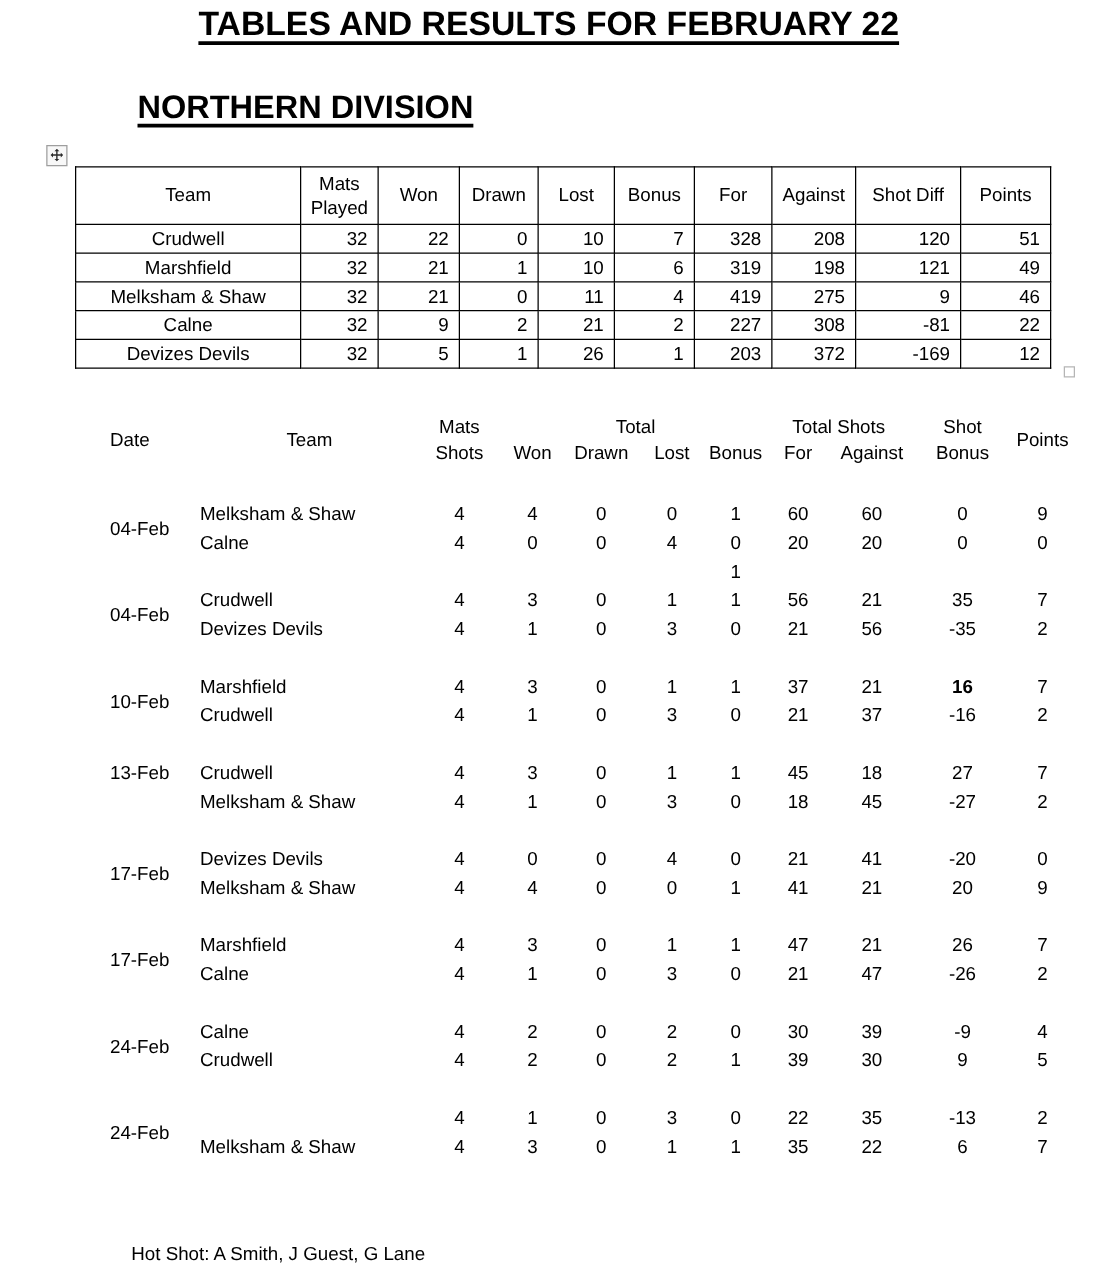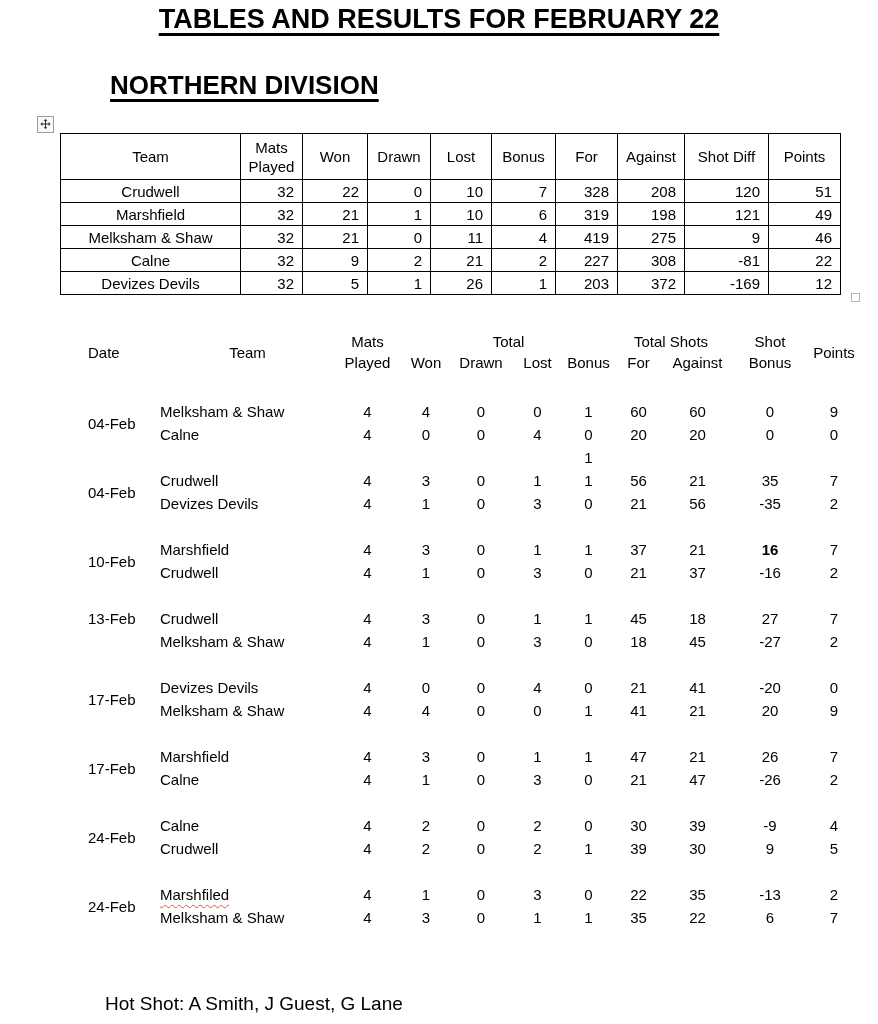--- a/index.html
+++ b/index.html
@@ -62,21 +62,21 @@
   .cell.team{text-align:left;}
   .cell.date{padding-left:28px;align-self:center;line-height:23px;}
   .cell.date.date-top{align-self:start;}
   .misspelled{
     display:inline-block;
     text-decoration:underline wavy #e8503a;
     text-decoration-thickness:1px;text-underline-offset:4px;
   }
   .ms-wrap{text-align:left;}
   
-  .hot-shot{margin:64px 0 0 105px;font-size:19px;line-height:22px;}
+  .hot-shot{margin:64px 0 0 105px;font-size:15px;line-height:22px;}
 </style>
 </head>
 <body>
 
 <div class="doc-title">TABLES AND RESULTS FOR FEBRUARY 22</div>
 
 <div>
   <span class="section-title">NORTHERN DIVISION</span>
 </div>
 
@@ -177,21 +177,21 @@
     </tbody>
 </table>
 
 <div class="resize-handle"></div>
 
 <div class="results">
   <div class="r-grid r-header">
     <div class="rh rh-date">Date</div>
     <div class="rh rh-team">Team</div>
     <div class="rh" style="grid-column:3;grid-row:1">Mats</div>
-    <div class="rh" style="grid-column:3;grid-row:2">Played</div>
+    <div class="rh" style="grid-column:3;grid-row:2">Shots</div>
     <div class="rh" style="grid-column:4;grid-row:2">Won</div>
     <div class="rh" style="grid-column:5/7;grid-row:1">Total</div>
     <div class="rh" style="grid-column:5;grid-row:2">Drawn</div>
     <div class="rh" style="grid-column:6;grid-row:2">Lost</div>
     <div class="rh" style="grid-column:7;grid-row:2">Bonus</div>
     <div class="rh" style="grid-column:8/10;grid-row:1">Total Shots</div>
     <div class="rh" style="grid-column:8;grid-row:2">For</div>
     <div class="rh" style="grid-column:9;grid-row:2">Against</div>
     <div class="rh" style="grid-column:10;grid-row:1">Shot</div>
     <div class="rh" style="grid-column:10;grid-row:2">Bonus</div>
@@ -363,21 +363,20 @@
         <div class="cell num" style="grid-area: 2 / 6;">2</div>
         <div class="cell num" style="grid-area: 2 / 7;">1</div>
         <div class="cell num" style="grid-area: 2 / 8;">39</div>
         <div class="cell num" style="grid-area: 2 / 9;">30</div>
         <div class="cell num" style="grid-area: 2 / 10;">9</div>
         <div class="cell num" style="grid-area: 2 / 11;">5</div>
       </div>
       <div class="r-grid spacer"></div>
       <div class="r-grid match">
         <div class="cell date" style="grid-area: 1 / 1 / 3;">24-Feb</div>
-        <div class="cell team ms-wrap" style="grid-area: 1 / 2;"><span class="misspelled">Marshfiled</span></div>
         <div class="cell num" style="grid-area: 1 / 3;">4</div>
         <div class="cell num" style="grid-area: 1 / 4;">1</div>
         <div class="cell num" style="grid-area: 1 / 5;">0</div>
         <div class="cell num" style="grid-area: 1 / 6;">3</div>
         <div class="cell num" style="grid-area: 1 / 7;">0</div>
         <div class="cell num" style="grid-area: 1 / 8;">22</div>
         <div class="cell num" style="grid-area: 1 / 9;">35</div>
         <div class="cell num" style="grid-area: 1 / 10;">-13</div>
         <div class="cell num" style="grid-area: 1 / 11;">2</div>
         <div class="cell team ms-wrap" style="grid-area: 2 / 2;"><span>Melksham &amp; Shaw</span></div>

